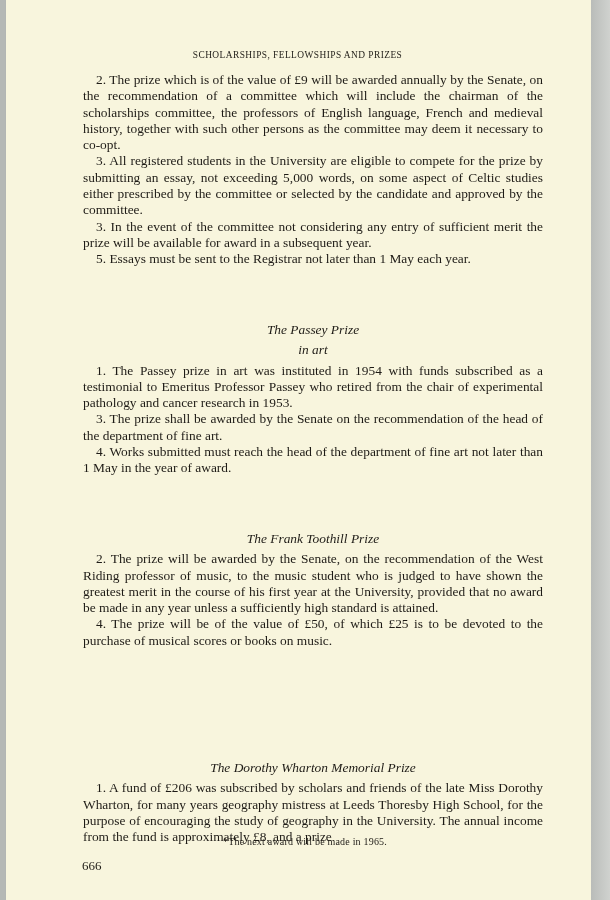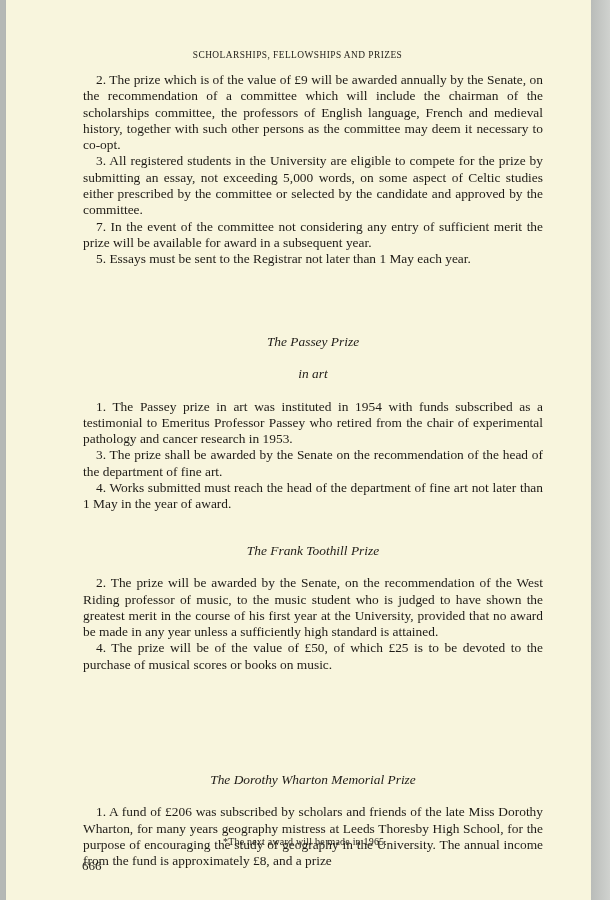--- a/index.html
+++ b/index.html
@@ -28,21 +28,21 @@
     text-align: center; font-size: 9.4px; letter-spacing: 0.45px;
   }
   .text {
     position: absolute; left: 83px; width: 460px;
     font-size: 13.4px; line-height: 16.3px;
     text-align: justify;
   }
   .para { margin: 0; text-indent: 13px; }
   .heading {
     text-align: center; font-style: italic; font-size: 13.4px; line-height: 16.3px;
-    margin: 16px;
+    margin: 4px;
   }
   .footnote {
     position: absolute; left: 0; width: 610px; top: 836px;
     text-align: center; font-size: 10px; letter-spacing: 0.2px;
   }
   .folio {
     position: absolute; left: 82px; top: 858px; font-size: 13px;
   }
 </style>
 </head>
@@ -50,21 +50,21 @@
 
 <div class="edge-left"></div>
 <div class="page"></div>
 <div class="edge-right"></div>
 
 <div class="running-head">SCHOLARSHIPS, FELLOWSHIPS AND PRIZES</div>
 
 <div class="text" style="top:72px;">
   <p class="para">2. The prize which is of the value of £9 will be awarded annually by the Senate, on the recommendation of a committee which will include the chairman of the scholarships committee, the professors of English language, French and medieval history, together with such other persons as the committee may deem it necessary to co-opt.</p>
   <p class="para">3. All registered students in the University are eligible to compete for the prize by submitting an essay, not exceeding 5,000 words, on some aspect of Celtic studies either prescribed by the committee or selected by the candidate and approved by the committee.</p>
-  <p class="para">7. In the event of the committee not considering any entry of sufficient merit the prize will be available for award in a subsequent year.</p>
+  <p class="para">3. In the event of the committee not considering any entry of sufficient merit the prize will be available for award in a subsequent year.</p>
   <p class="para">5. Essays must be sent to the Registrar not later than 1 May each year.</p>
 </div>
 
 <div class="text" style="top:318px;">
   <p class="heading">The Passey Prize</p>
   <p class="heading">in art</p>
   <p class="para">1. The Passey prize in art was instituted in 1954 with funds subscribed as a testimonial to Emeritus Professor Passey who retired from the chair of experimental pathology and cancer research in 1953.</p>
   <p class="para">3. The prize shall be awarded by the Senate on the recommendation of the head of the department of fine art.</p>
   <p class="para">4. Works submitted must reach the head of the department of fine art not later than 1 May in the year of award.</p>
 </div>

